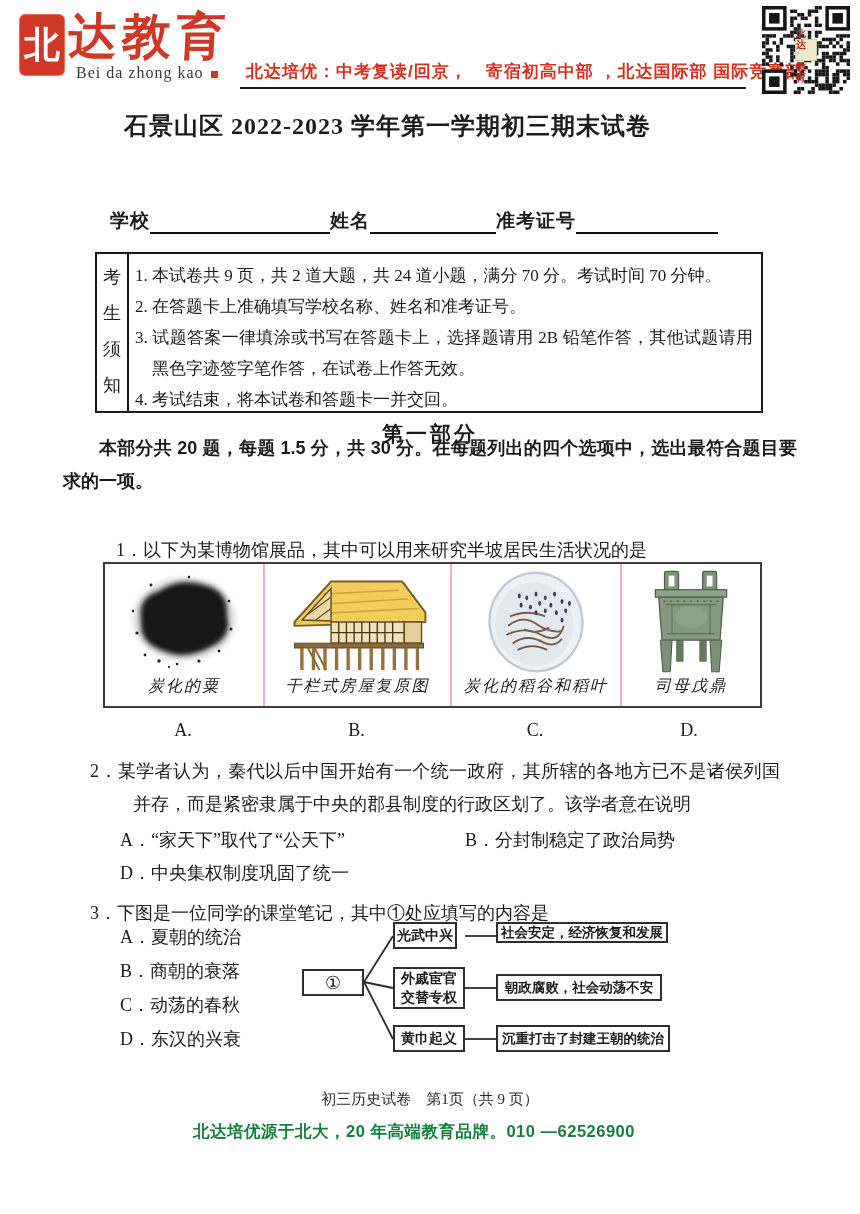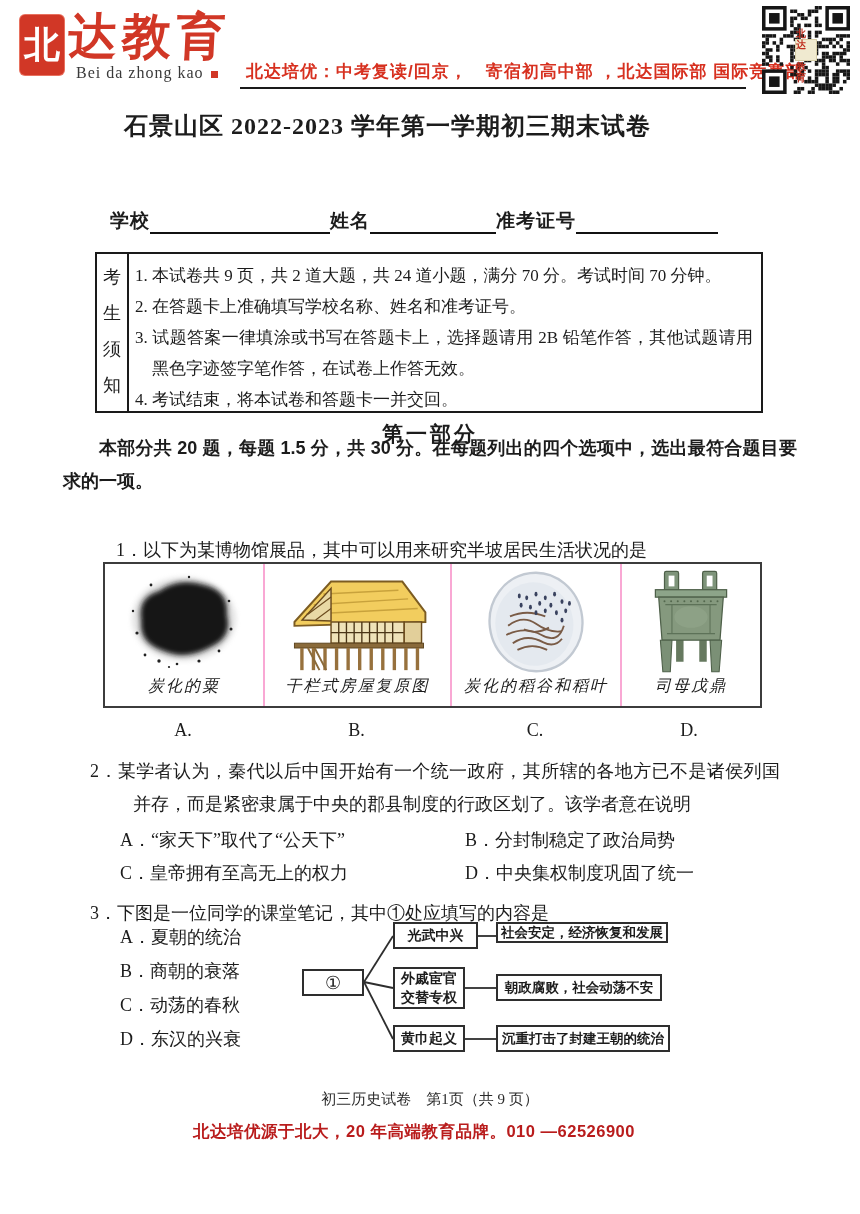--- a/index.html
+++ b/index.html
@@ -68,31 +68,31 @@
   .q2-opts .o1 { width:345px; }
 
   
   .q3-opt { font-size:18px; height:34px; }
   .diagram { left:300px; top:918px; width:372px; height:142px; }
   .dbox { position:absolute; border:2px solid #2e2e2e; background:#fff; display:flex; align-items:center;
           justify-content:center; text-align:center; font-weight:bold;
           font-family:"Liberation Sans","DejaVu Sans",sans-serif; }
   .dbox.root { left:2px; top:51px; width:62px; height:27px; font-size:18px; font-weight:normal;
                font-family:"Liberation Serif","DejaVu Serif",serif; }
-  .dbox.m1 { left:93px; top:4px;  width:85px; height:27px; font-size:14px; }
+  .dbox.m1 { left:93px; top:4px;  width:64px; height:27px; font-size:14px; }
   .dbox.m2 { left:93px; top:49px; width:72px; height:42px; font-size:14px; line-height:1.35; padding:0 2px; }
   .dbox.m3 { left:93px; top:107px; width:72px; height:27px; font-size:14px; }
   .dbox.r1 { left:196px; top:4px;  width:172px; height:21px; font-size:13.5px; }
   .dbox.r2 { left:196px; top:56px; width:166px; height:27px; font-size:13.5px; }
   .dbox.r3 { left:196px; top:107px; width:174px; height:27px; font-size:13.5px; }
   .dlines { position:absolute; left:0; top:0; }
 
   
   .page-footer { left:0; top:1090px; width:860px; text-align:center; font-size:15px; color:#2a2a2a; }
-  .brand-footer { left:193px; top:1121px; font-size:16.5px; font-weight:bold; color:#b91c1c; letter-spacing:0.5px; }
+  .brand-footer { left:193px; top:1121px; font-size:16.5px; font-weight:bold; color:#15803d; letter-spacing:0.5px; }
 </style>
 </head>
 <body>
 
 <div class="page">
 
   <div class="abs seal">
     <span>北</span>
   </div>
   <div class="abs brand-name">达教育</div>
@@ -506,21 +506,20 @@
     <div style="width:170px">C.</div>
     <div style="width:138px">D.</div>
   </div>
 
   <div class="abs stem hang" style="left:90px; top:755px; width:690px; text-align:justify;">2．某学者认为，秦代以后中国开始有一个统一政府，其所辖的各地方已不是诸侯列国并存，而是紧密隶属于中央的郡县制度的行政区划了。该学者意在说明</div>
   <div class="abs q2-opts" style="left:120px; top:828px;">
     <div class="o1">A．“家天下”取代了“公天下”</div>
     <div>B．分封制稳定了政治局势</div>
   </div>
   <div class="abs q2-opts" style="left:120px; top:861px;">
-    <div class="o1">C．皇帝拥有至高无上的权力</div>
     <div>D．中央集权制度巩固了统一</div>
   </div>
 
   <div class="abs stem" style="left:90px; top:897px; width:700px;">3．下图是一位同学的课堂笔记，其中①处应填写的内容是</div>
   <div class="abs" style="left:120px; top:925px;">
     <div class="q3-opt">A．夏朝的统治</div>
     <div class="q3-opt">B．商朝的衰落</div>
     <div class="q3-opt">C．动荡的春秋</div>
     <div class="q3-opt">D．东汉的兴衰</div>
   </div>

